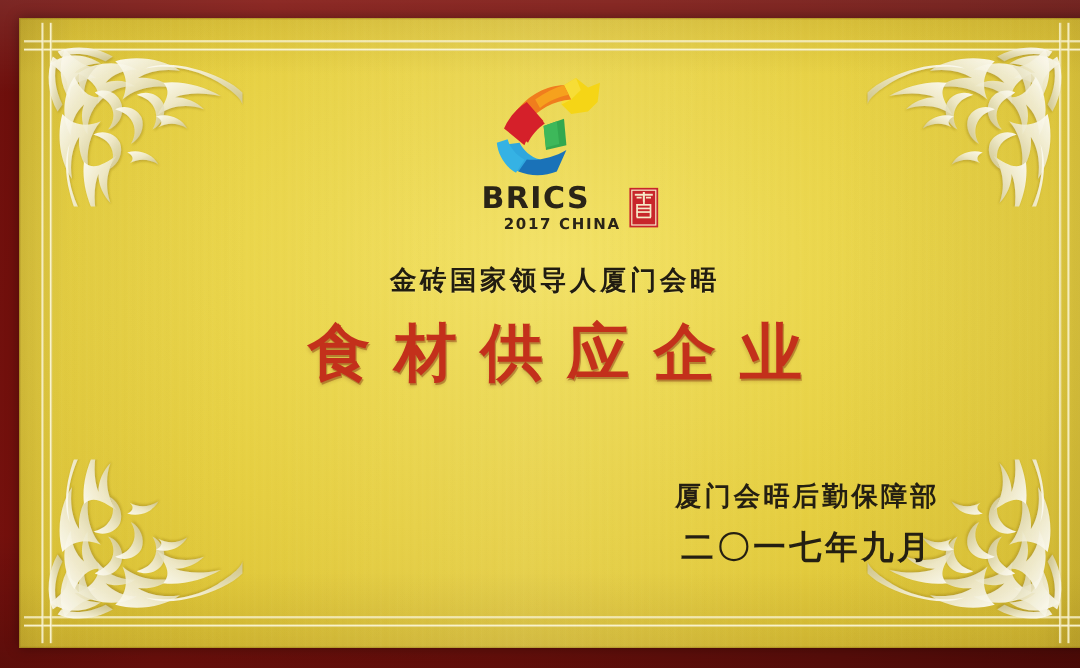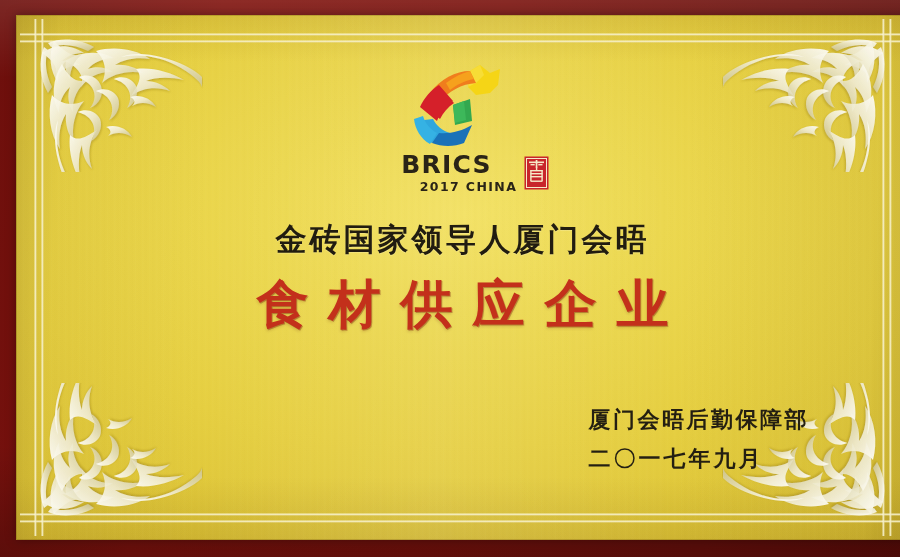--- a/index.html
+++ b/index.html
@@ -149,21 +149,21 @@
     margin-top: 4px;
     margin-left: 44px;
   }
   .seal { width: 25px; height: 34px; display: block; }
 
   
   .subtitle-cn {
     margin-top: 30px;
     font-family: "DejaVu Sans", "Liberation Sans", sans-serif;
     font-weight: 700;
-    font-size: 31px;
+    font-size: 22px;
     letter-spacing: 3px;
     color: #211c10;
     line-height: 1;
     text-shadow: 0 1px 0 rgba(255,255,255,0.18);
   }
   .title-cn {
     margin-top: 23px;
     font-family: "DejaVu Sans", "Liberation Sans", sans-serif;
     font-weight: 700;
     font-size: 52px;
@@ -172,36 +172,37 @@
     color: #c3301b;
     line-height: 1;
     text-shadow:
       1px 1px 0 rgba(120,24,10,0.35),
       0 2px 3px rgba(90,20,8,0.18);
   }
 
   
   .footer {
     position: absolute;
-    right: 100px;
+    right: 126px;
     bottom: 70px;
+    text-align: center;
     color: #241f12;
   }
   .footer-org {
     font-family: "DejaVu Sans", "Liberation Sans", sans-serif;
     font-weight: 700;
     font-size: 22px;
     letter-spacing: 2.5px;
     line-height: 1;
   }
   .footer-date {
     margin-top: 17px;
     font-family: "DejaVu Sans", "Liberation Sans", sans-serif;
     font-weight: 700;
-    font-size: 22px;
+    font-size: 27px;
     letter-spacing: 3px;
     line-height: 1;
   }
 </style>
 </head>
 <body>
 
 <div id="plaque-root">
 
   <div class="outer-frame"></div>

